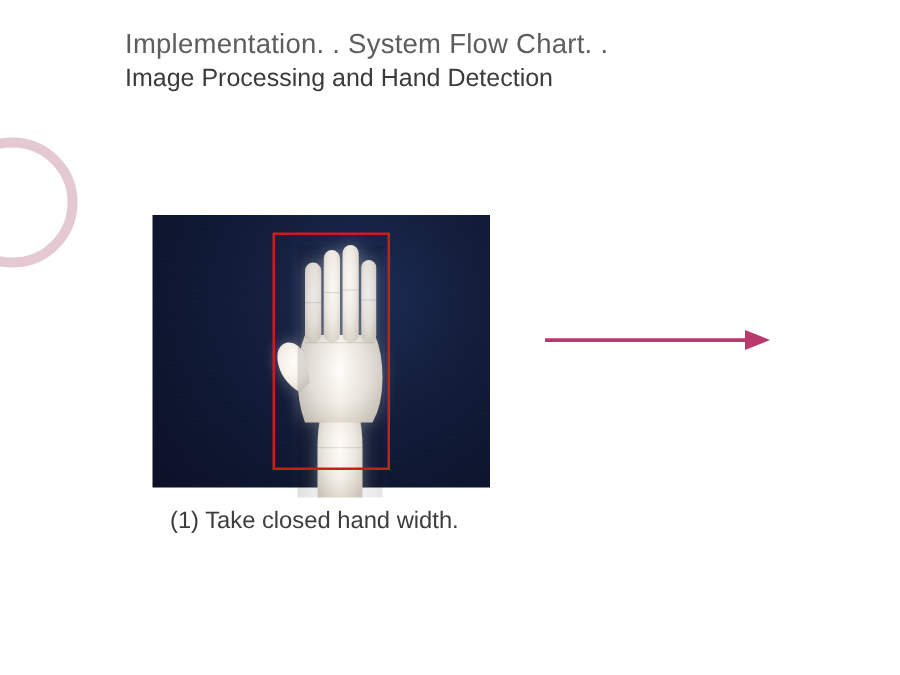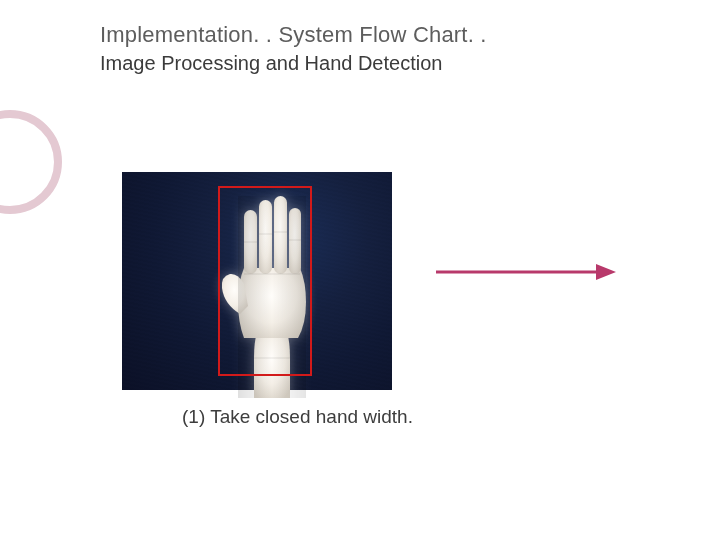--- a/index.html
+++ b/index.html
@@ -81,21 +81,20 @@
     width: 120px;
     height: 218px;
     filter: drop-shadow(0 0 6px rgba(255,255,255,0.35));
   }
   .caption {
     position: absolute;
     left: 136px;
     top: 406px;
     font-size: 19px;
     color: #3d3d3d;
-    margin-left: 46px;
   }
   .arrow {
     position: absolute;
     left: 436px;
     top: 258px;
     width: 180px;
     height: 28px;
   }
 </style>
 </head>

